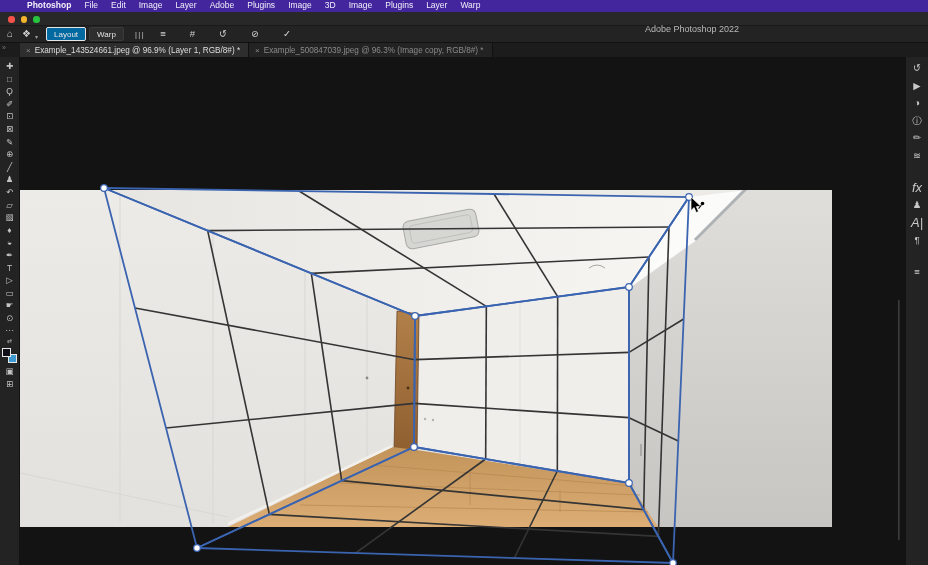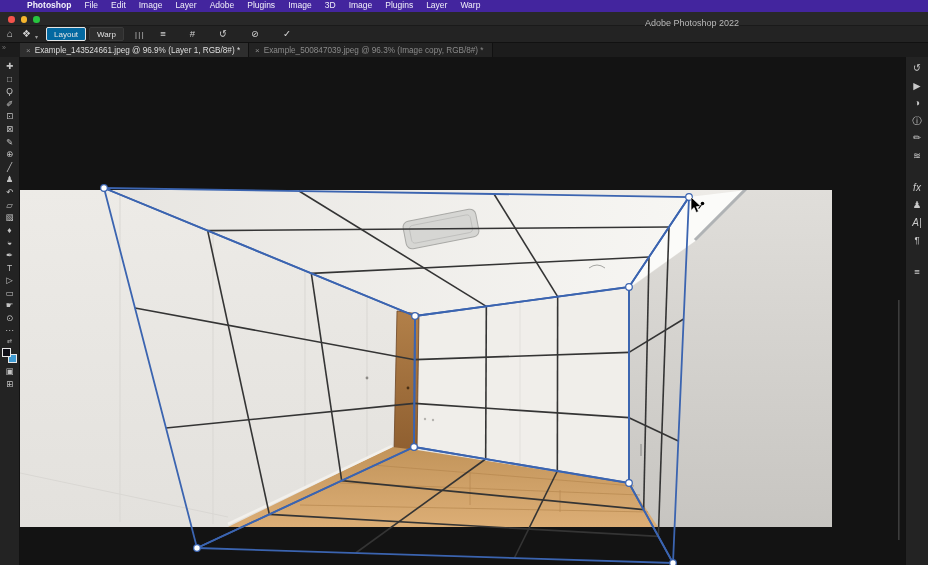--- a/index.html
+++ b/index.html
@@ -12,21 +12,21 @@
     padding-left:10px; gap:13px; color:#f2f0fa; font-size:8.5px; }
   .menubar .apple { font-size:9px; margin-right:4px; }
   .menubar .mi { white-space:nowrap; }
   .menubar .mi.app { font-weight:bold; }
 
   
   .titlebar { height:14px; background:#282828; position:relative; border-bottom:1px solid #1a1a1a; }
   .dots { position:absolute; left:8px; top:4px; display:flex; gap:6px; }
   .dot { width:6.5px; height:6.5px; border-radius:50%; }
   .dot.r { background:#f4534c; } .dot.y { background:#f5b52e; } .dot.g { background:#27c53f; }
-  .wtitle { position:absolute; left:645px; top:6px; color:#b9b9b9; font-size:9px; }
+  .wtitle { position:absolute; left:645px; top:12px; color:#b9b9b9; font-size:9px; }
 
   
   .optionsbar { height:17px; background:#232323; display:flex; align-items:center;
     padding-left:7px; color:#cfcfcf; font-size:10px; border-bottom:1px solid #111; }
   .ob-ic { margin-right:9px; cursor:default; line-height:1; }
   .ob-ic.small { font-size:8px; }
   .ob-chev { font-size:6px; color:#9a9a9a; margin:4px 8px 0 -5px; }
   .ob-btn { font-size:8px; color:#e4e4e4; padding:1.5px 7px; border-radius:2px; margin-right:3px; }
   .ob-btn.active { background:#0369a1; border:1px solid #e5e5e5; }
   .ob-btn.plain  { background:#2e2e2e; border:1px solid #3a3a3a; }
@@ -51,21 +51,21 @@
   .sw.fg { left:0; top:0; z-index:2; }
   .sw.bg { right:0; bottom:0; }
   .mini-swap { font-size:6px; color:#b5b5b5; height:8px; line-height:8px; }
 
   .canvas { position:relative; flex:1; background:#131313; }
   .canvas svg { position:absolute; left:0; top:0; }
 
   .panelstrip { width:23px; background:#232323; border-left:1px solid #121212;
     display:flex; flex-direction:column; align-items:center; padding-top:4px; gap:4.5px; }
   .pic { color:#c9c9c9; font-size:9.5px; height:13px; line-height:13px; cursor:default; }
-  .pic.txt { font-size:10px; font-style:italic; }
+  .pic.txt { font-size:13px; font-style:italic; }
   .pgap { height:10px; }
 </style>
 </head>
 <body>
 
 <div class="window">
 
   <div class="menubar">
     <span class="apple"></span>
     <span id="menu-items" style="display: inline-flex; gap: 13px;">

